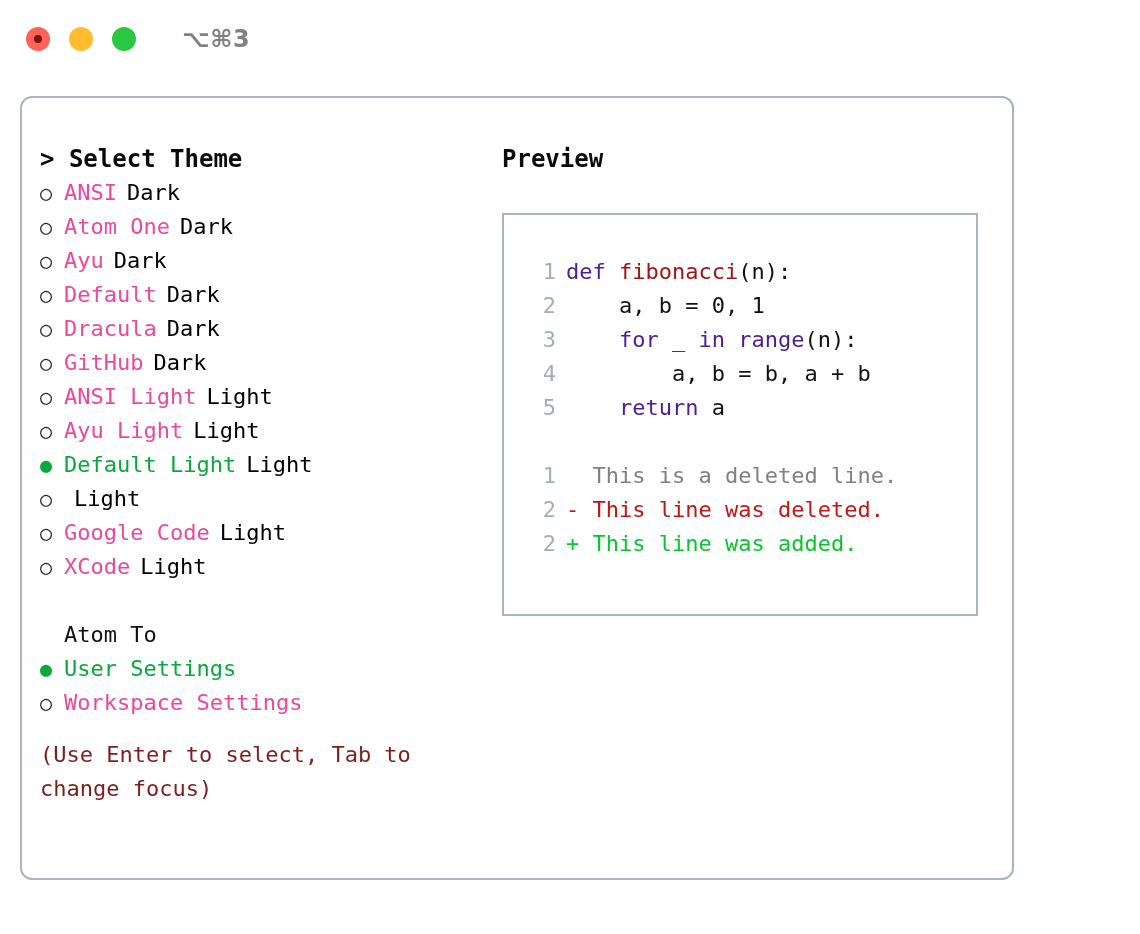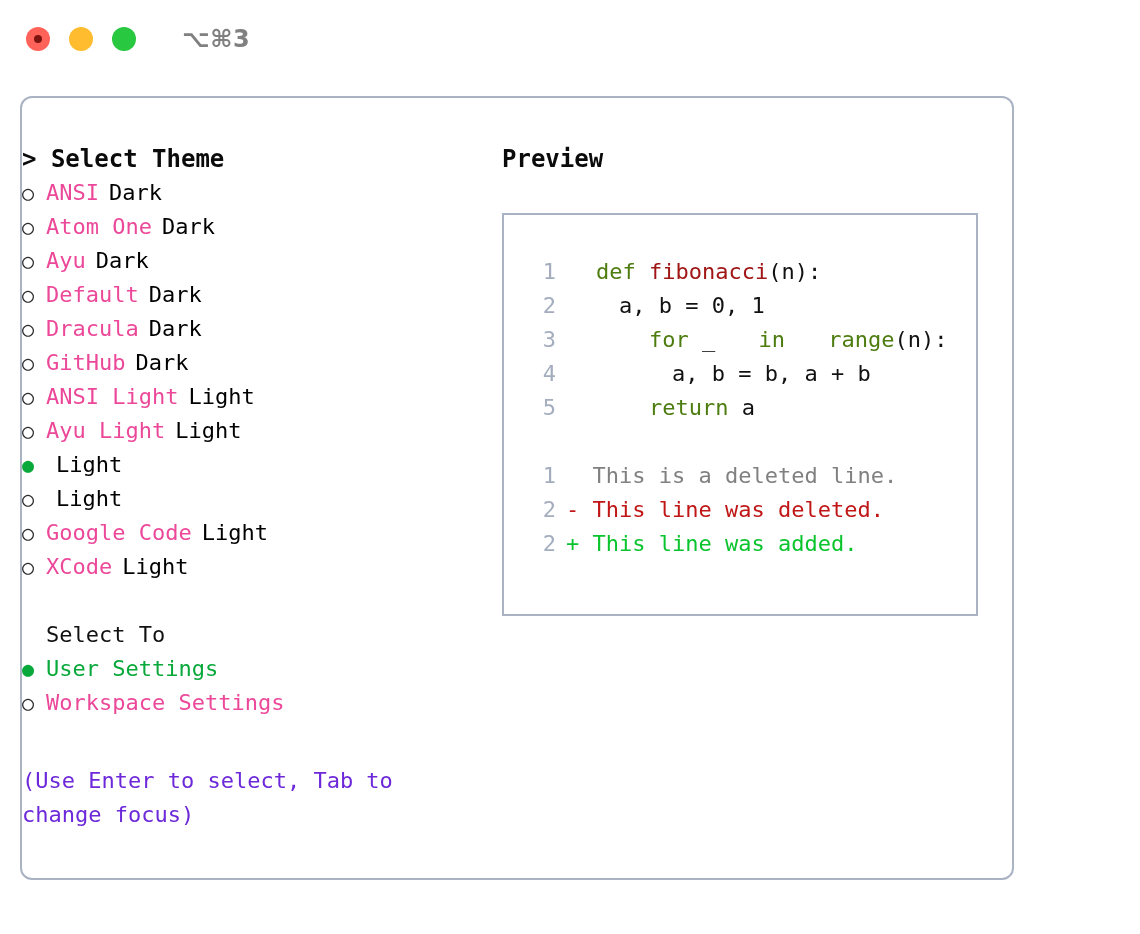--- a/index.html
+++ b/index.html
@@ -84,20 +84,21 @@
   .panel-inner {
     display: flex;
     padding: 44px 0 0 0;
     height: 100%;
     box-sizing: border-box;
   }
 
   
   .left-col {
     width: 470px;
+    padding-left: 18px;
     box-sizing: border-box;
   }
 
   .section-title {
     font-size: 24px;
     font-weight: 700;
     color: #0b0b0b;
     line-height: 34px;
     white-space: pre;
   }
@@ -129,22 +130,22 @@
   .apply-header {
     margin-top: 34px;
     padding-left: 24px;
     font-size: 22px;
     color: #101010;
     line-height: 34px;
     white-space: pre;
   }
 
   .hint {
-    margin-top: 44px;
-    color: #6d28d9;
+    margin-top: 18px;
+    color: #7f1d1d;
     font-size: 22px;
     line-height: 34px;
     width: 400px;
   }
 
   
   .right-col {
     padding-left: 10px;
     box-sizing: border-box;
   }
@@ -171,21 +172,21 @@
   }
   .lineno {
     width: 52px;
     text-align: right;
     color: #a3adbe;
     flex: none;
   }
   .codetext {
     padding-left: 10px;
   }
-  .tok-kw   { color: #4d7c0f; margin-left: 30px; }
+  .tok-kw   { color: #4c1d95; }
   .tok-fn   { color: #a01515; }
   .tok-pl   { color: #111111; }
 
   .diff-gap { height: 34px; }
   .diff-ctx { color: #808080; }
   .diff-del { color: #c01616; }
   .diff-add { color: #0ac42e; }
 </style>
 </head>
 <body>
@@ -209,27 +210,27 @@
 
         <div class="theme-list" id="theme-list">
             <div class="row"><span class="bullet">○</span><span class="row-label">ANSI</span><span class="row-badge">Dark</span></div>
             <div class="row"><span class="bullet">○</span><span class="row-label">Atom One</span><span class="row-badge">Dark</span></div>
             <div class="row"><span class="bullet">○</span><span class="row-label">Ayu</span><span class="row-badge">Dark</span></div>
             <div class="row"><span class="bullet">○</span><span class="row-label">Default</span><span class="row-badge">Dark</span></div>
             <div class="row"><span class="bullet">○</span><span class="row-label">Dracula</span><span class="row-badge">Dark</span></div>
             <div class="row"><span class="bullet">○</span><span class="row-label">GitHub</span><span class="row-badge">Dark</span></div>
             <div class="row"><span class="bullet">○</span><span class="row-label">ANSI Light</span><span class="row-badge">Light</span></div>
             <div class="row"><span class="bullet">○</span><span class="row-label">Ayu Light</span><span class="row-badge">Light</span></div>
-            <div class="row selected"><span class="bullet">●</span><span class="row-badge">Light</span></div>
+            <div class="row selected"><span class="bullet">●</span><span class="row-label">Default Light</span><span class="row-badge">Light</span></div>
             <div class="row"><span class="bullet">○</span><span class="row-badge">Light</span></div>
             <div class="row"><span class="bullet">○</span><span class="row-label">Google Code</span><span class="row-badge">Light</span></div>
             <div class="row"><span class="bullet">○</span><span class="row-label">XCode</span><span class="row-badge">Light</span></div>
           </div>
 
-        <div class="apply-header">Select To</div>
+        <div class="apply-header">Atom To</div>
         <div id="apply-list">
             <div class="row selected"><span class="bullet">●</span><span class="row-label">User Settings</span></div>
             <div class="row"><span class="bullet">○</span><span class="row-label">Workspace Settings</span></div>
           </div>
 
         <div class="hint">(Use Enter to select, Tab to change focus)</div>
       </div>
 
       <div class="right-col">
         <div class="preview-title">Preview</div>

